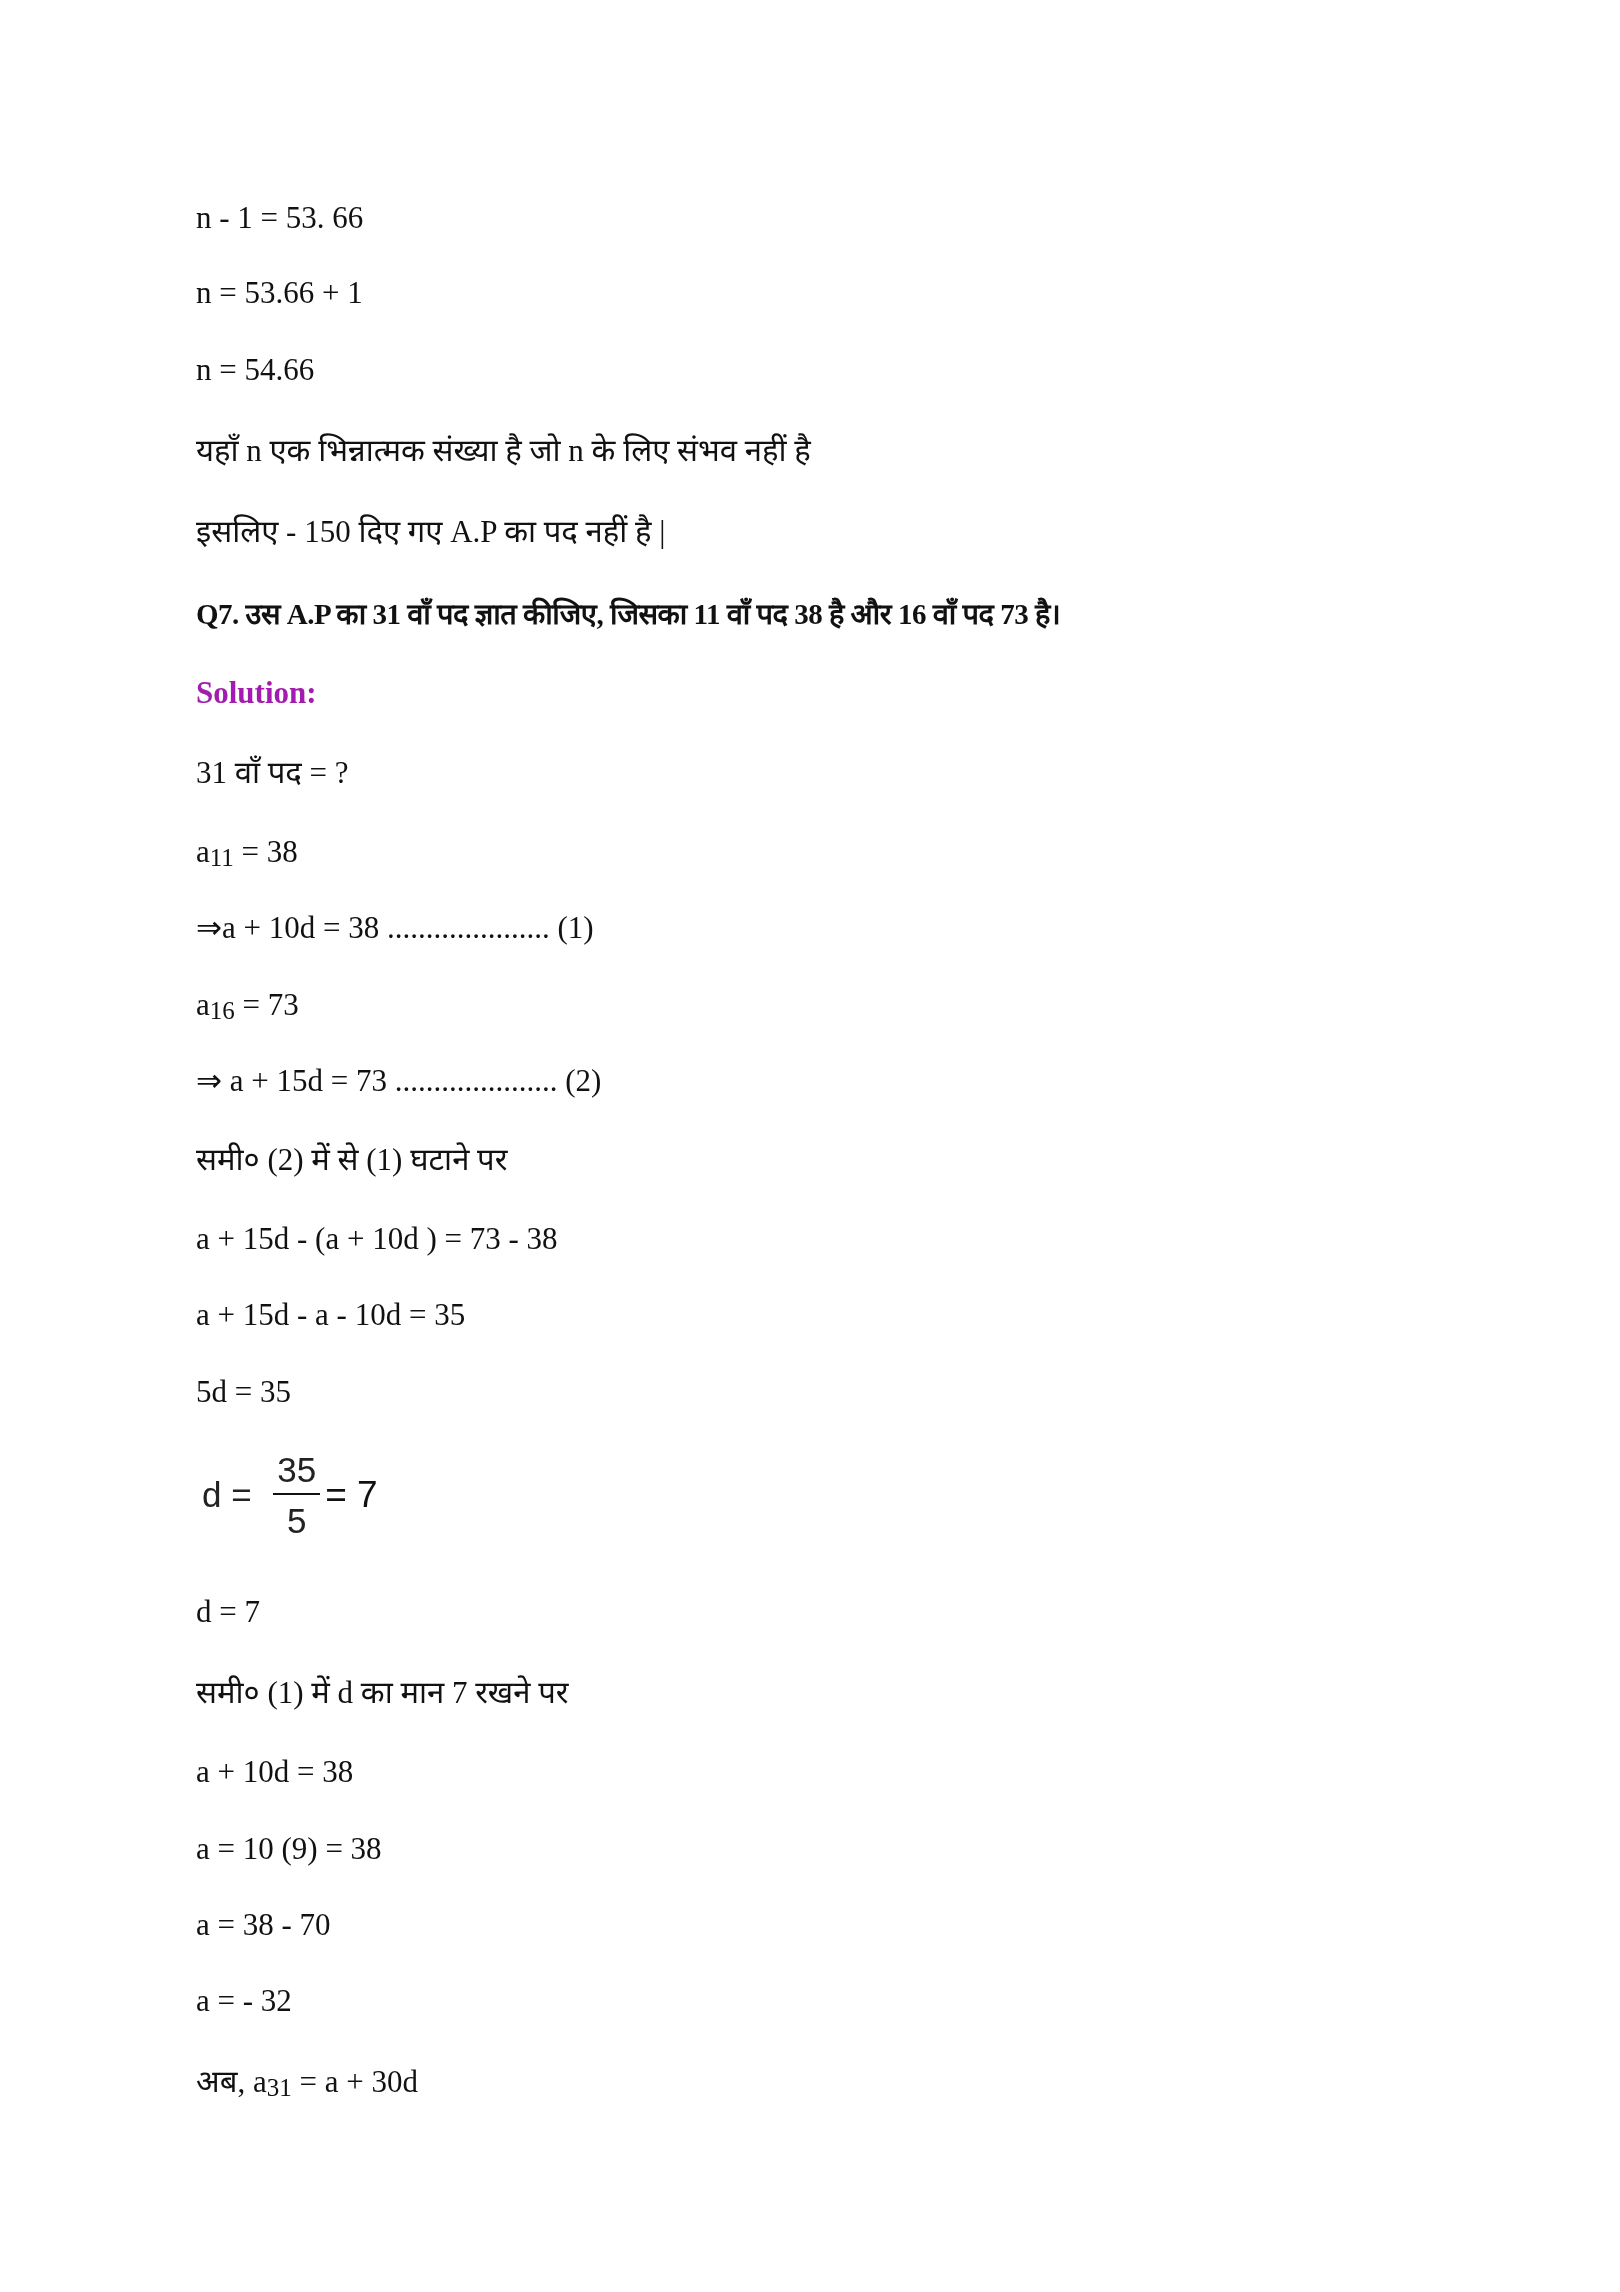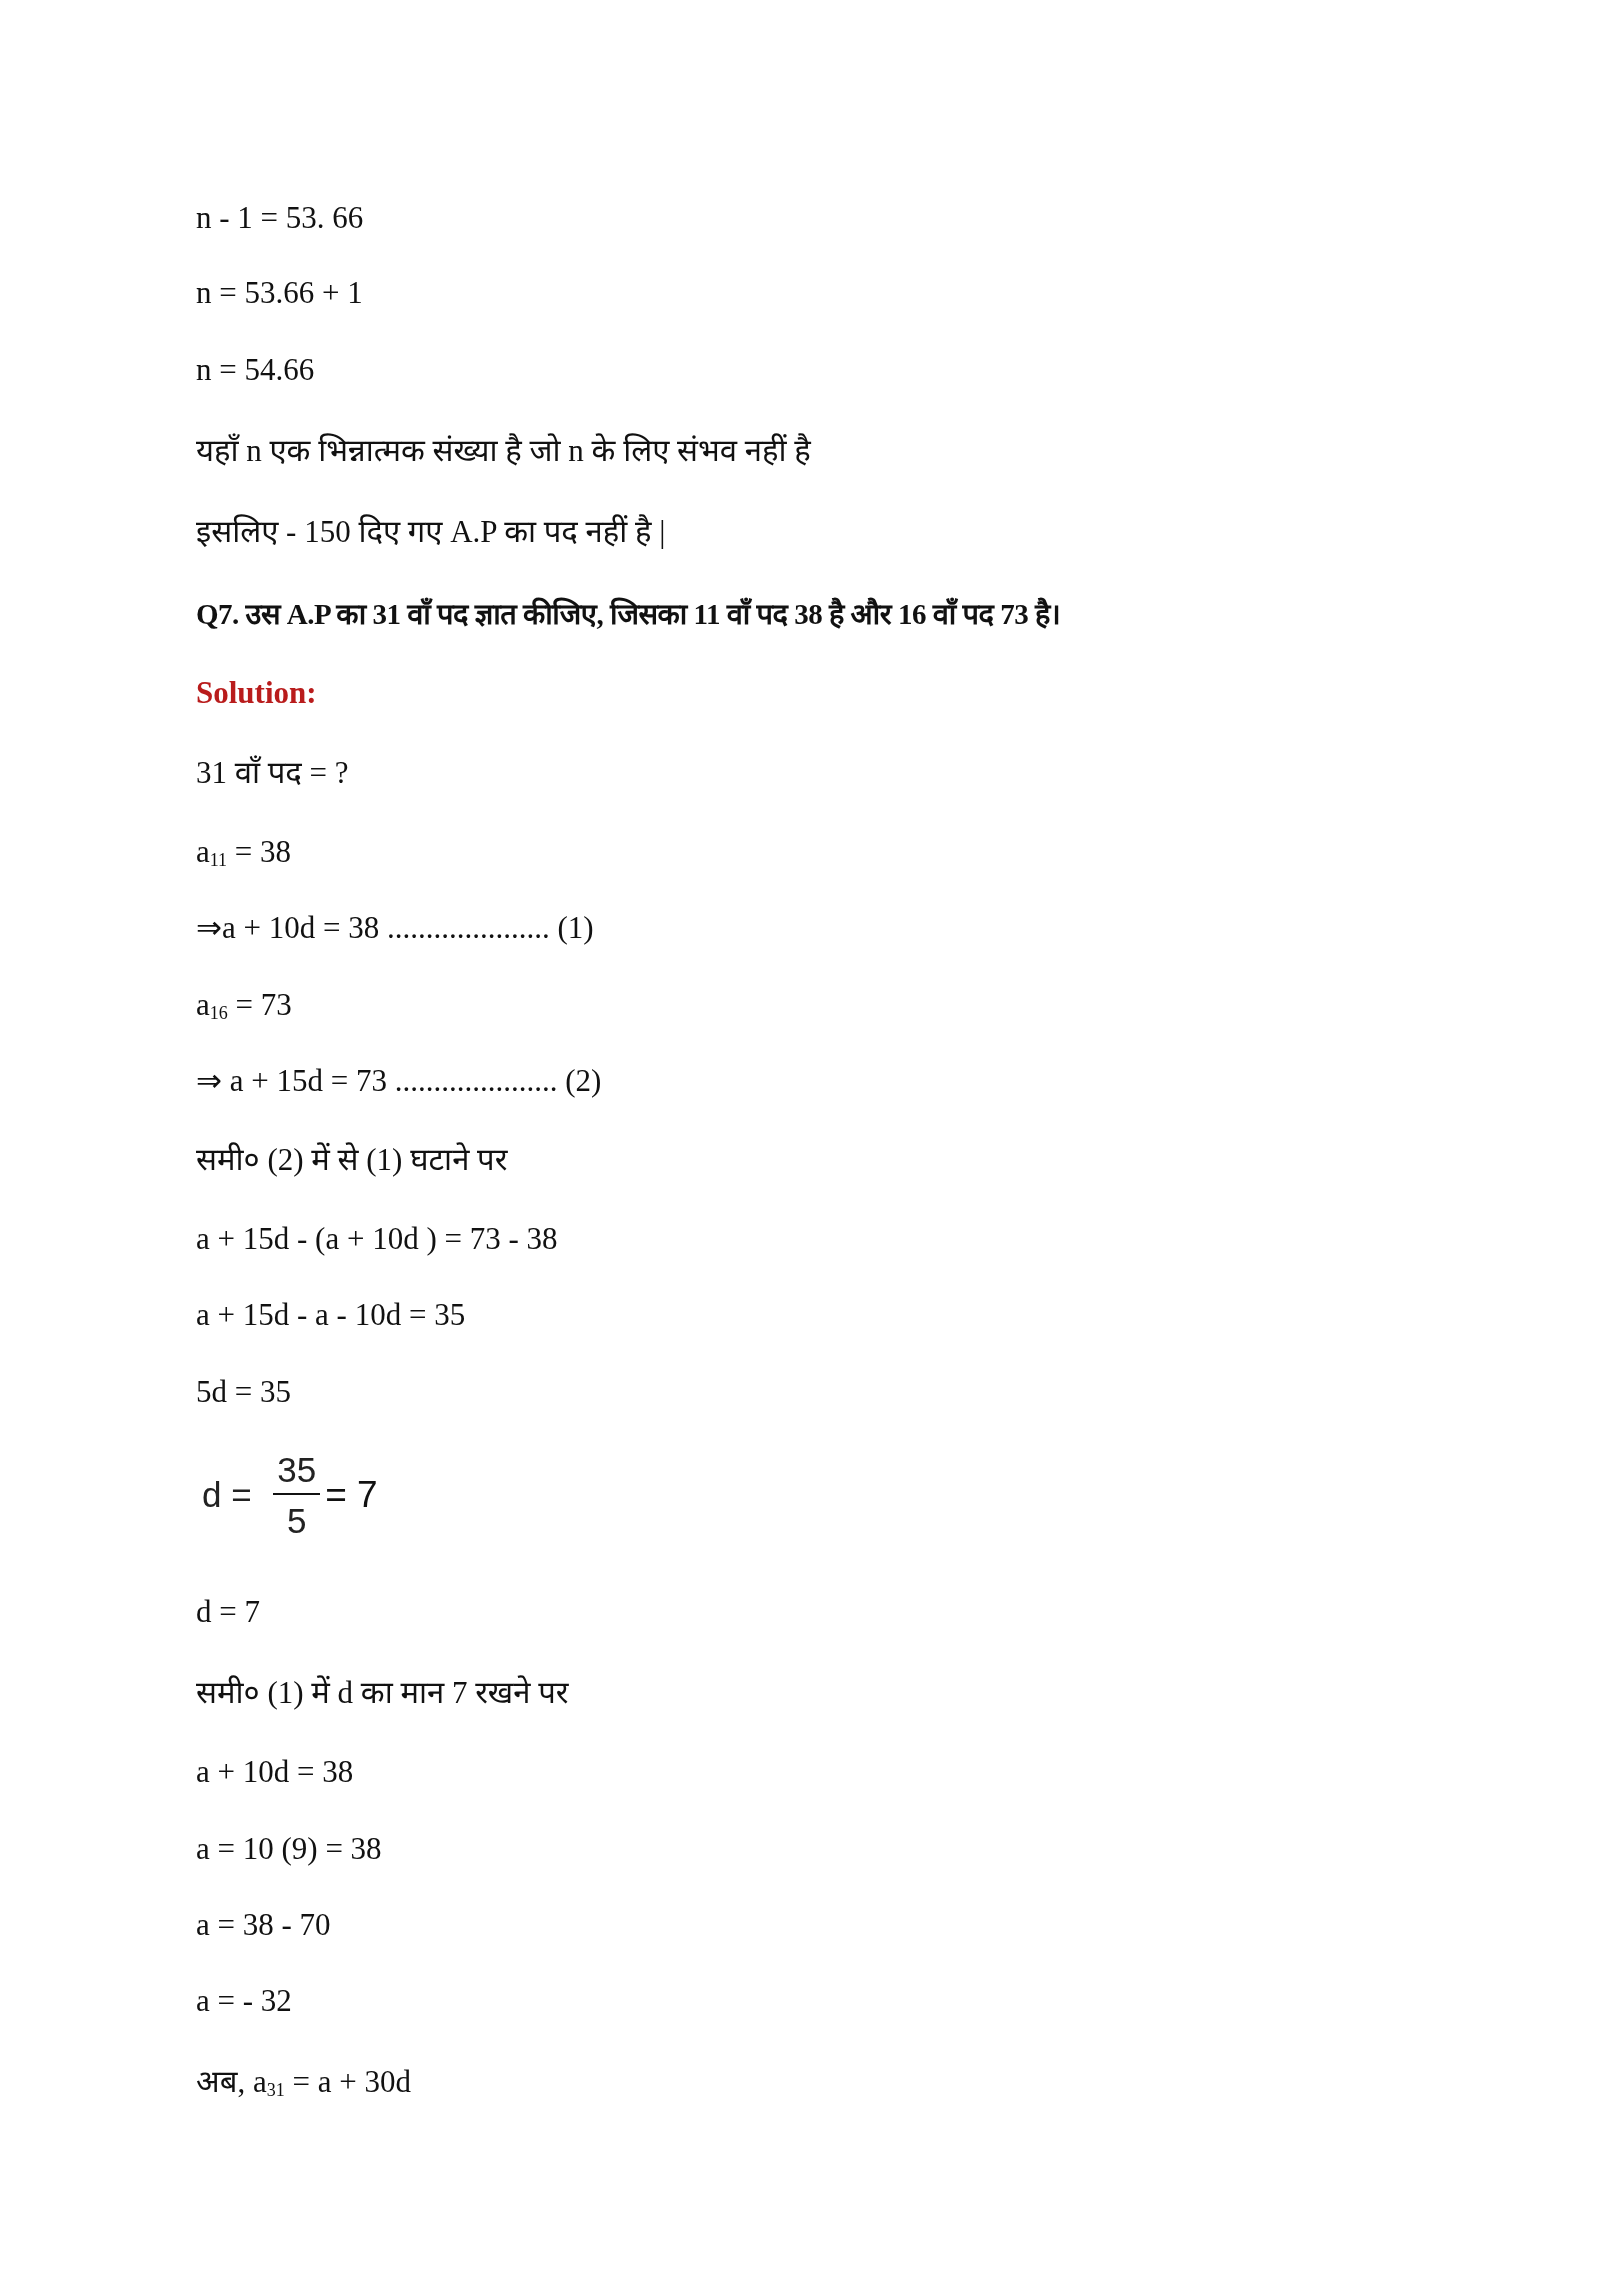--- a/index.html
+++ b/index.html
@@ -26,32 +26,32 @@
       position: absolute;
       left: 196px;
       font-size: 31px;
       line-height: 39px;
       height: 39px;
       white-space: nowrap;
       transform: translateY(-19.6px);
       font-family: Liberation Serif, serif;
     }
     .line sub {
-      font-size: 18px;
+      font-size: 25px;
       vertical-align: -3.9px;
       line-height: 0;
     }
     .heading {
       font-weight: bold;
       font-size: 29px;
       letter-spacing: -0.5px;
     }
     .solution-label {
       font-weight: bold;
-      color: #b91c1c;
+      color: #a21caf;
     }
     .fraction-eq {
       position: absolute;
       left: 202px;
       top: 1441px;
       height: 108px;
       font-family: "Liberation Sans", "DejaVu Sans", sans-serif;
       font-size: 35px;
       display: flex;
       align-items: center;

